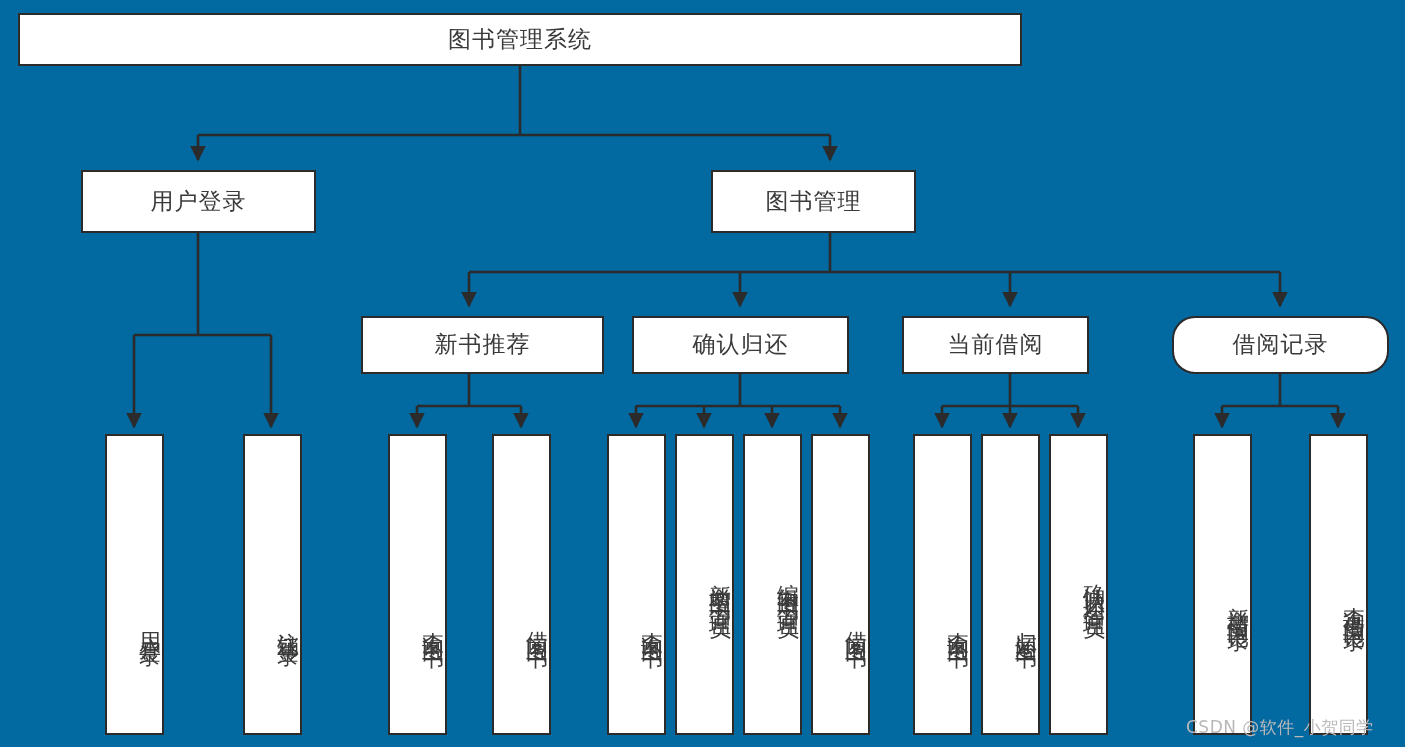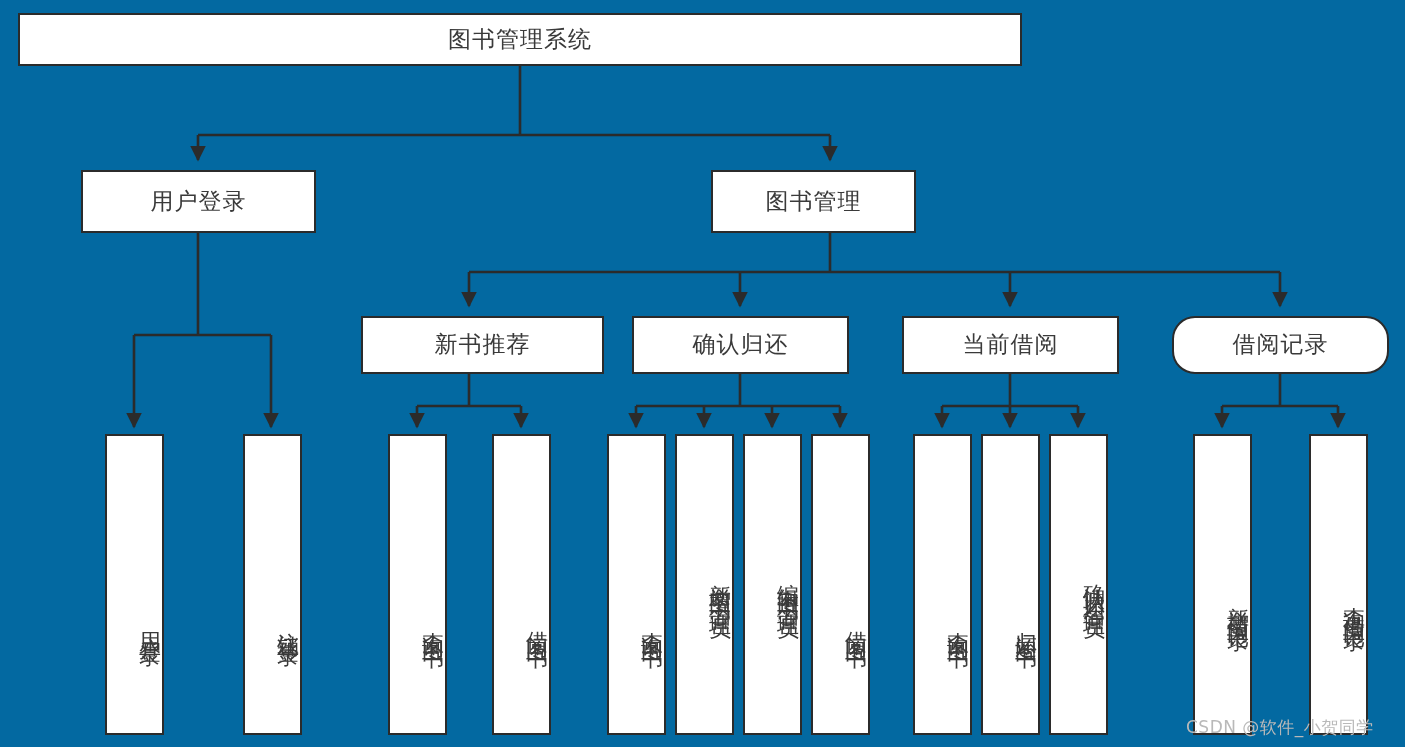--- a/index.html
+++ b/index.html
@@ -135,21 +135,21 @@
   <div class="node horiz" style="left:711px; top:170px; width:205px; height:63px;">
     <span>图书管理</span>
   </div>
 
   <div class="node horiz" style="left:361px; top:316px; width:243px; height:58px;">
     <span>新书推荐</span>
   </div>
   <div class="node horiz" style="left:632px; top:316px; width:217px; height:58px;">
     <span>确认归还</span>
   </div>
-  <div class="node horiz" style="left:902px; top:316px; width:217px; height:58px;">
+  <div class="node horiz" style="left:902px; top:316px; width:187px; height:58px;">
     <span>当前借阅</span>
   </div>
   <div class="node horiz" style="left:1172px; top:316px; width:217px; height:58px;border-radius:23px;">
     <span>借阅记录</span>
   </div>
 
   <div class="node vert" style="left:105px; top:434px; width:59px; height:301px; padding-top:78px;">
     <span class="vtext">用户登录</span>
   </div>
   <div class="node vert" style="left:243px; top:434px; width:59px; height:301px; padding-top:78px;">

